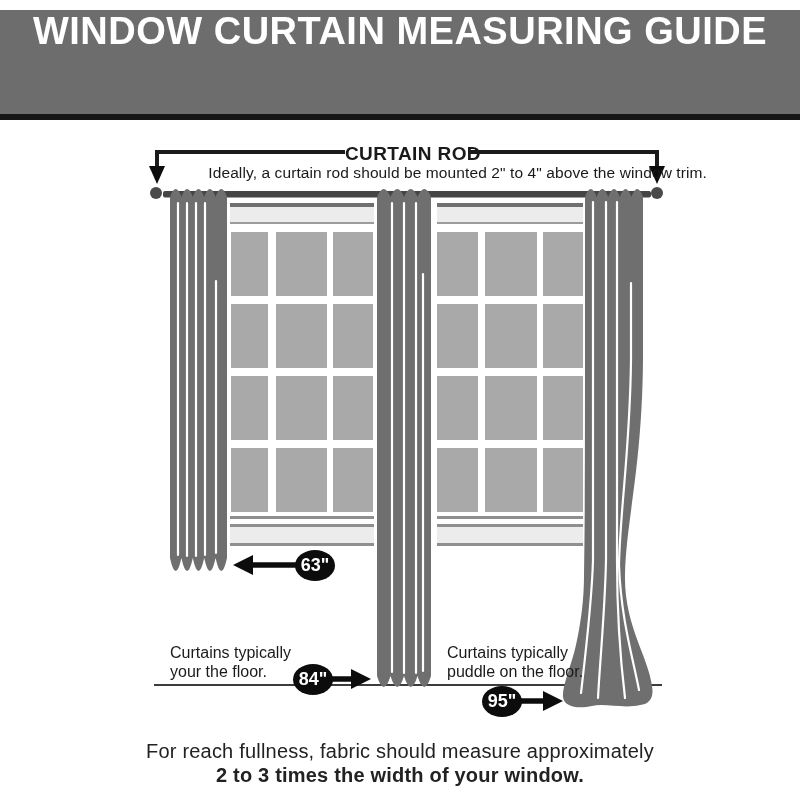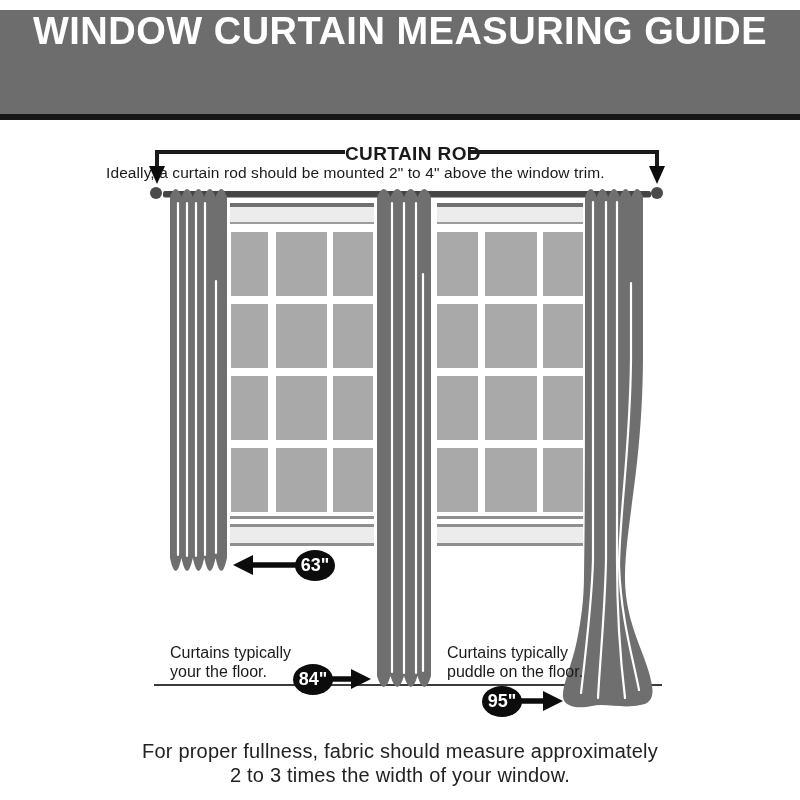--- a/index.html
+++ b/index.html
@@ -31,21 +31,21 @@
   .gfx{position:absolute;left:0;top:0;z-index:2;}
   .curtain{fill:var(--curtain,#6f6f6f);}
   .stripe{stroke:#fff;stroke-width:2.2;fill:none;stroke-linecap:round;}
   .blackline{stroke:#1a1a1a;}
   .arrowline{stroke:#0c0c0c;stroke-width:5.5;}
   .arrowhead{fill:#0c0c0c;}
 
   
   .txt{position:absolute;z-index:3;color:var(--text,#1a1a1a);}
   .rod-title{left:345px;top:143px;width:123px;text-align:center;font-size:19px;font-weight:bold;letter-spacing:.4px;white-space:nowrap;}
-  .rod-desc{left:106px;top:164px;width:601px;text-align:left;font-size:15.5px;letter-spacing:.1px;white-space:nowrap;}
+  .rod-desc{left:106px;top:164px;width:601px;text-align:right;font-size:15.5px;letter-spacing:.1px;white-space:nowrap;}
   .note{font-size:16px;line-height:18.5px;}
   .badge{position:absolute;z-index:3;width:40px;height:31px;border-radius:50%;
          background:var(--badge-bg,#0c0c0c);color:var(--badge-text,#fff);
          display:flex;align-items:center;justify-content:center;
          font-size:18px;font-weight:bold;}
   .footer-line{left:0;width:800px;text-align:center;font-size:20px;color:#222;letter-spacing:.2px;}
 </style>
 </head>
 <body>
 
@@ -183,16 +183,16 @@
   </div>
   <div class="txt note" style="left:170px;top:644px;">
     <div>Curtains typically</div>
     <div>your the floor.</div>
   </div>
   <div class="txt note" style="left:447px;top:644px;">
     <div>Curtains typically</div>
     <div>puddle on the floor.</div>
   </div>
 
-  <div class="txt footer-line" style="top:740px;">For proper fullness, fabric should measure approximately</div>
-  <div class="txt footer-line" style="top:764px;">2 to 3 times the width of your window.</div>
+  <div class="txt footer-line" style="top:740px;">For reach fullness, fabric should measure approximately</div>
+  <div class="txt footer-line" style="top:764px;font-weight:bold;">2 to 3 times the width of your window.</div>
 
 </div>
 
 </body></html>

